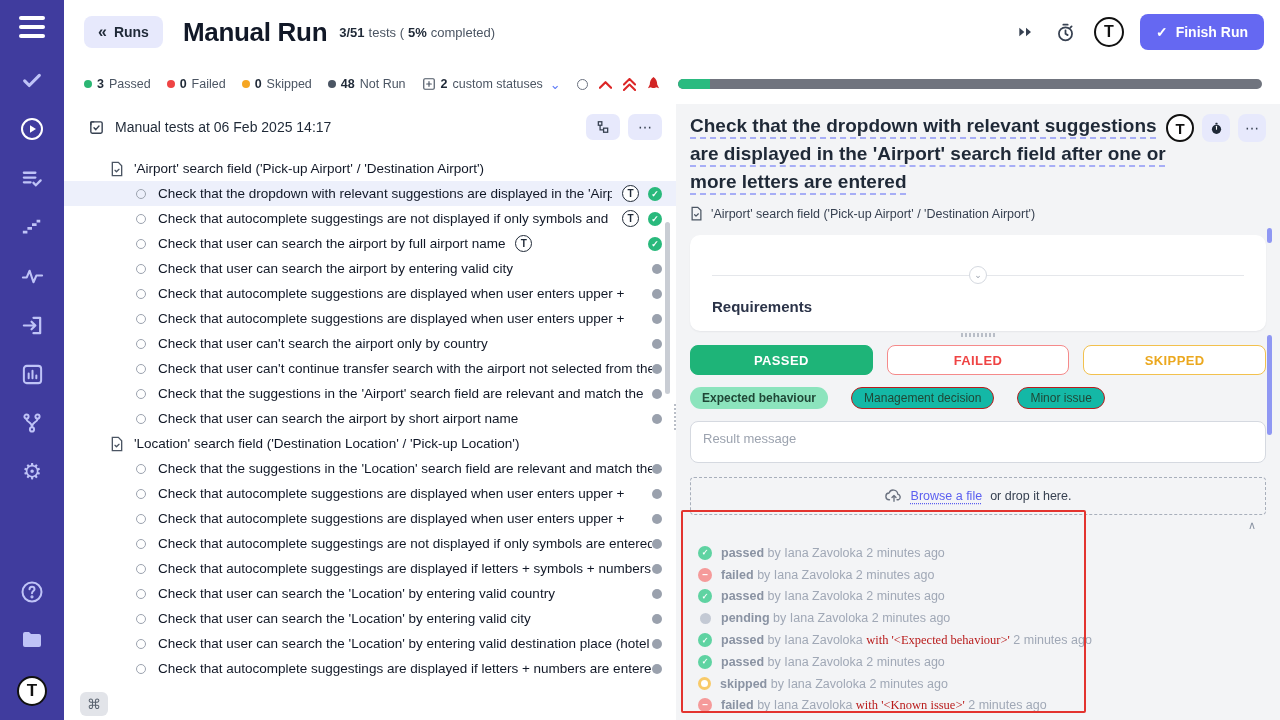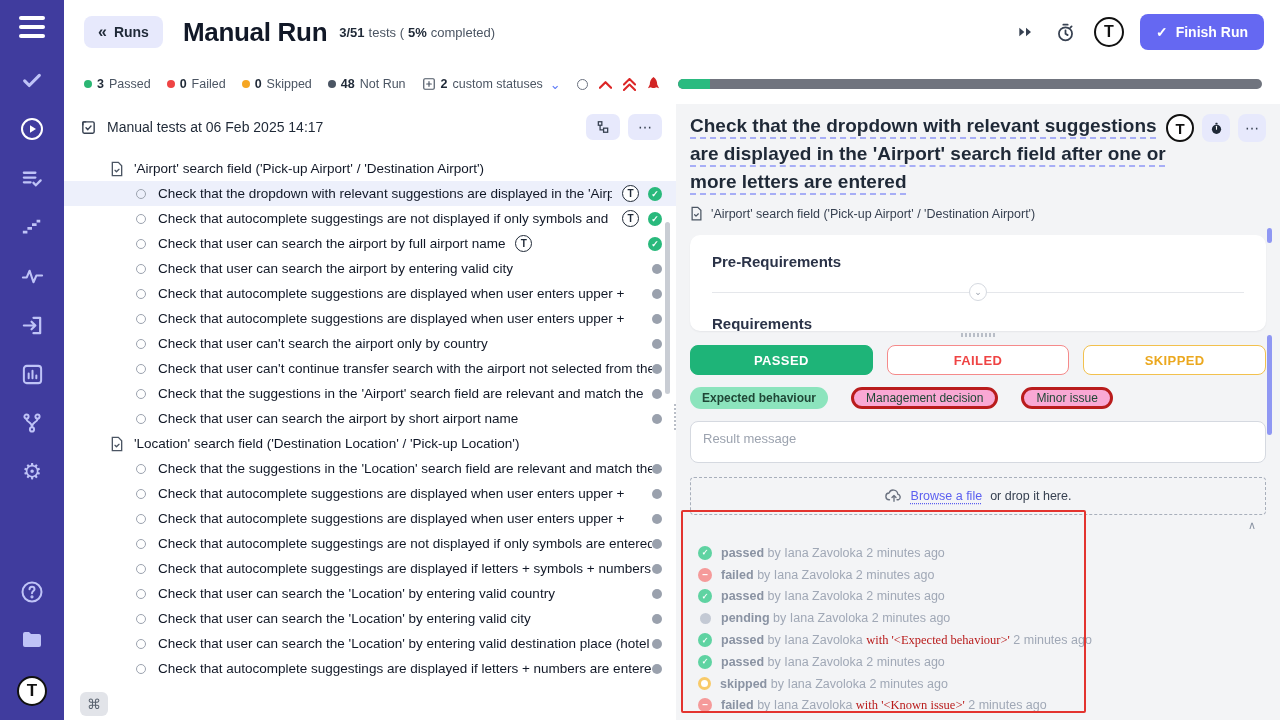--- a/index.html
+++ b/index.html
@@ -41,21 +41,21 @@
   .custom-status b { color:#1f2937; }
   .chev-blue { color:#5b79f7; font-size:13px; margin:0 4px 0 2px; }
   .prio { display:flex; align-items:center; gap:11px; margin:0 10px 0 4px; }
   .prio .circ { width:11px; height:11px; border:1.5px solid #6b7280; border-radius:50%; cursor:pointer; }
   .prio svg { cursor:pointer; display:block; }
   .pbar { flex:1; height:10px; background:#70747e; border-radius:6px; overflow:hidden; cursor:pointer; }
   .pbar-fill { height:100%; background:#2abb80; border-radius:6px 0 0 6px; }
 
   
   .tree-panel { position:absolute; left:64px; top:104px; width:612px; height:616px; background:#fff; }
-  .tree-head { height:46px; display:flex; align-items:center; padding:0 14px 0 16px; gap:10px; }
+  .tree-head { height:46px; display:flex; align-items:center; padding:0 14px 0 24px; gap:10px; }
   .tree-head .th-label { font-size:14px; color:#1f2937; }
   .tree-head-btns { margin-left:auto; display:flex; gap:8px; }
   .mini-btn { background:#e7e9fc; border:none; border-radius:7px; width:34px; height:26px; display:flex; align-items:center; justify-content:center; color:#374151; font-size:14px; cursor:pointer; }
   .tree-list { padding:6px 0 0 0; }
   .trow { display:flex; align-items:center; height:25px; padding-right:14px; font-size:13.5px; color:#111827; cursor:pointer; }
   .trow.selected { background:#edf0fb; }
   .trow .t-label { white-space:nowrap; overflow:hidden; }
   .ind0 { padding-left:22px; } .ind1 { padding-left:46px; } .ind2 { padding-left:72px; }
   .t-circle { width:10px; height:10px; border:1.3px solid #9ca3af; border-radius:50%; margin-right:12px; flex:none; }
   .ticon { width:17px; height:17px; border:1.6px solid #1f2937; border-radius:50%; display:flex; align-items:center; justify-content:center; font-size:10px; font-weight:800; color:#1f2937; flex:none; margin-left:10px; background:#fff; }
@@ -83,21 +83,21 @@
   .drag-dots { height:8px; display:flex; align-items:center; justify-content:center; }
   .drag-dots span { width:34px; height:4px; background-image:repeating-linear-gradient(90deg,#b9bec7 0 2px, transparent 2px 4px); }
   .result-btns { display:flex; gap:14px; margin-top:6px; }
   .rbtn { flex:1; height:30px; border-radius:8px; font-size:13px; font-weight:700; letter-spacing:.4px; cursor:pointer; display:flex; align-items:center; justify-content:center; }
   .rbtn.passed { background:#1eb478; border:1.5px solid #1eb478; color:#fff; }
   .rbtn.failed { background:#fff; border:1.5px solid #f58a8a; color:#ef4444; }
   .rbtn.skipped { background:#fff; border:1.5px solid #f2c14e; color:#eba81f; }
   .chips { display:flex; gap:23px; margin-top:12px; }
   .chip { height:22px; display:flex; align-items:center; padding:0 12px; border-radius:12px; font-size:12px; color:#1f4736; cursor:pointer; }
   .chip.solid { background:#8ce4bd; font-weight:600; }
-  .chip.ghost { background:#f9a8d4; border:3px solid #b91c1c; }
+  .chip.ghost { background:#14b8a6; border:1px solid #b91c1c; }
   .result-msg { margin-top:12px; width:100%; height:42px; resize:none; border:1px solid #d5d9e0; border-radius:8px; padding:9px 12px; font-family:"Liberation Sans",sans-serif; font-size:13px; color:#374151; background:#fff; }
   .result-msg::placeholder { color:#9ca3af; }
   .dropzone { margin-top:10px; height:38px; border:1.6px dashed #a8afbb; border-radius:4px; display:flex; align-items:center; justify-content:center; gap:8px; font-size:12.5px; color:#374151; cursor:pointer; background:transparent; }
   .browse-link { color:#5b5ff0; text-decoration:underline dotted; text-underline-offset:3px; cursor:pointer; }
   .collapse-up { display:flex; justify-content:flex-end; padding:4px 10px 0 0; color:#8a93a3; font-size:11px; cursor:pointer; }
   .activity { margin-top:2px; padding:8px 0 0 8px; }
   .arow { display:flex; align-items:center; gap:9px; height:21.8px; font-size:12.5px; color:#a0a8b6; }
   .aicon { flex:none; border-radius:50%; display:flex; align-items:center; justify-content:center; }
   .aicon[data-status="passed"] { width:14px; height:14px; background:#5fd3a2; color:#fff; font-size:8px; font-weight:800; }
   .aicon[data-status="passed"]::before { content:"✓"; }
@@ -470,21 +470,20 @@
 
     <div class="d-suite">
       <svg width="13" height="15" viewBox="0 0 20 24" fill="none" stroke="#4b5563" stroke-width="2">
           <path d="M3 2h9l5 5v15H3z"></path>
           <path d="M7 14l2.2 2.2L13 12.5" stroke-linecap="round" stroke-linejoin="round"></path>
         </svg>
       <span>'Airport' search field ('Pick-up Airport' / 'Destination Airport')</span>
     </div>
 
     <div class="d-card">
-      <div class="sec-h">Pre-Requirements</div>
       <div class="card-div">
         <span class="ln"></span>
         <span class="collapse-pill">⌄</span>
         <span class="ln"></span>
       </div>
       <div class="sec-h">Requirements</div>
     </div>
 
     <div class="drag-dots">
         <span></span>

